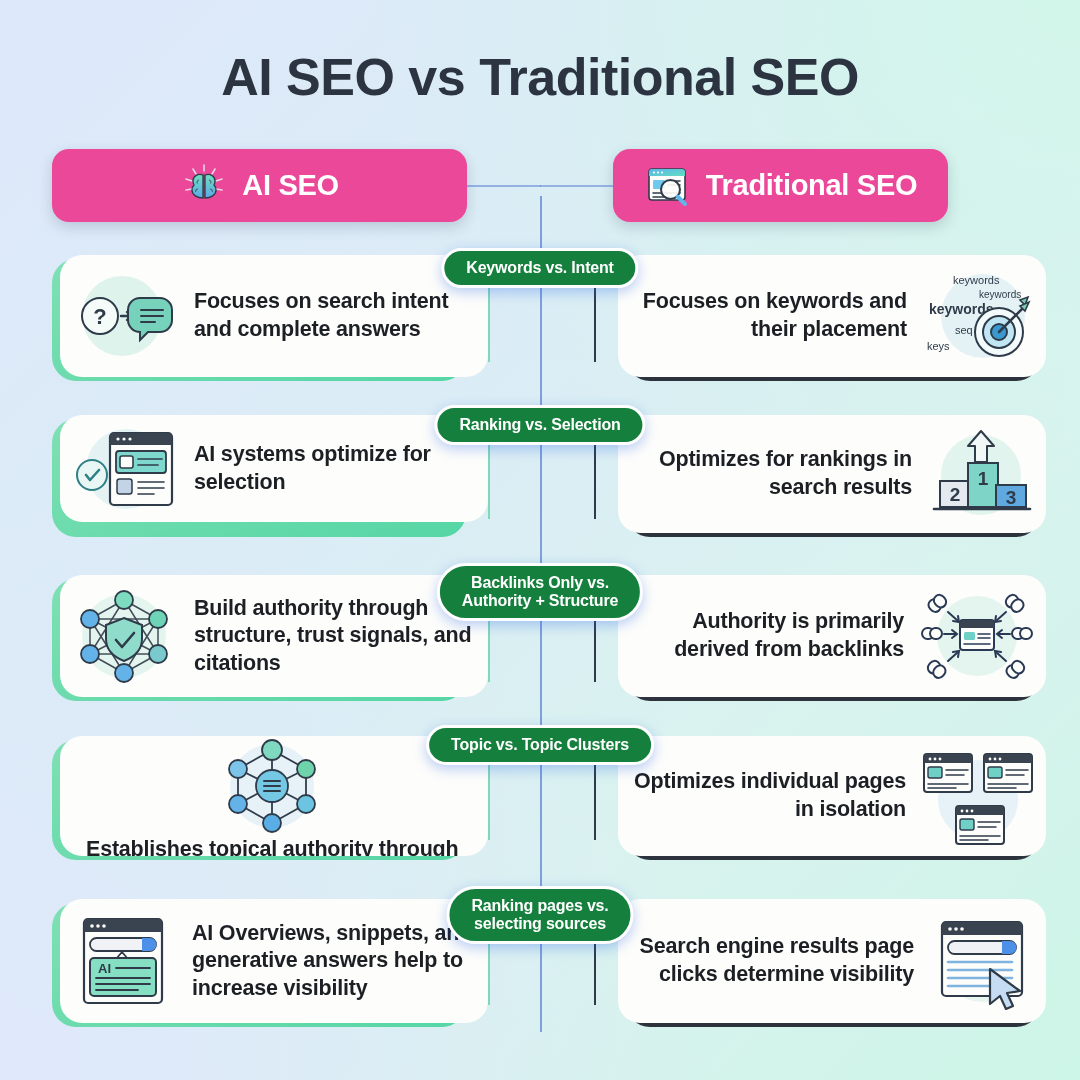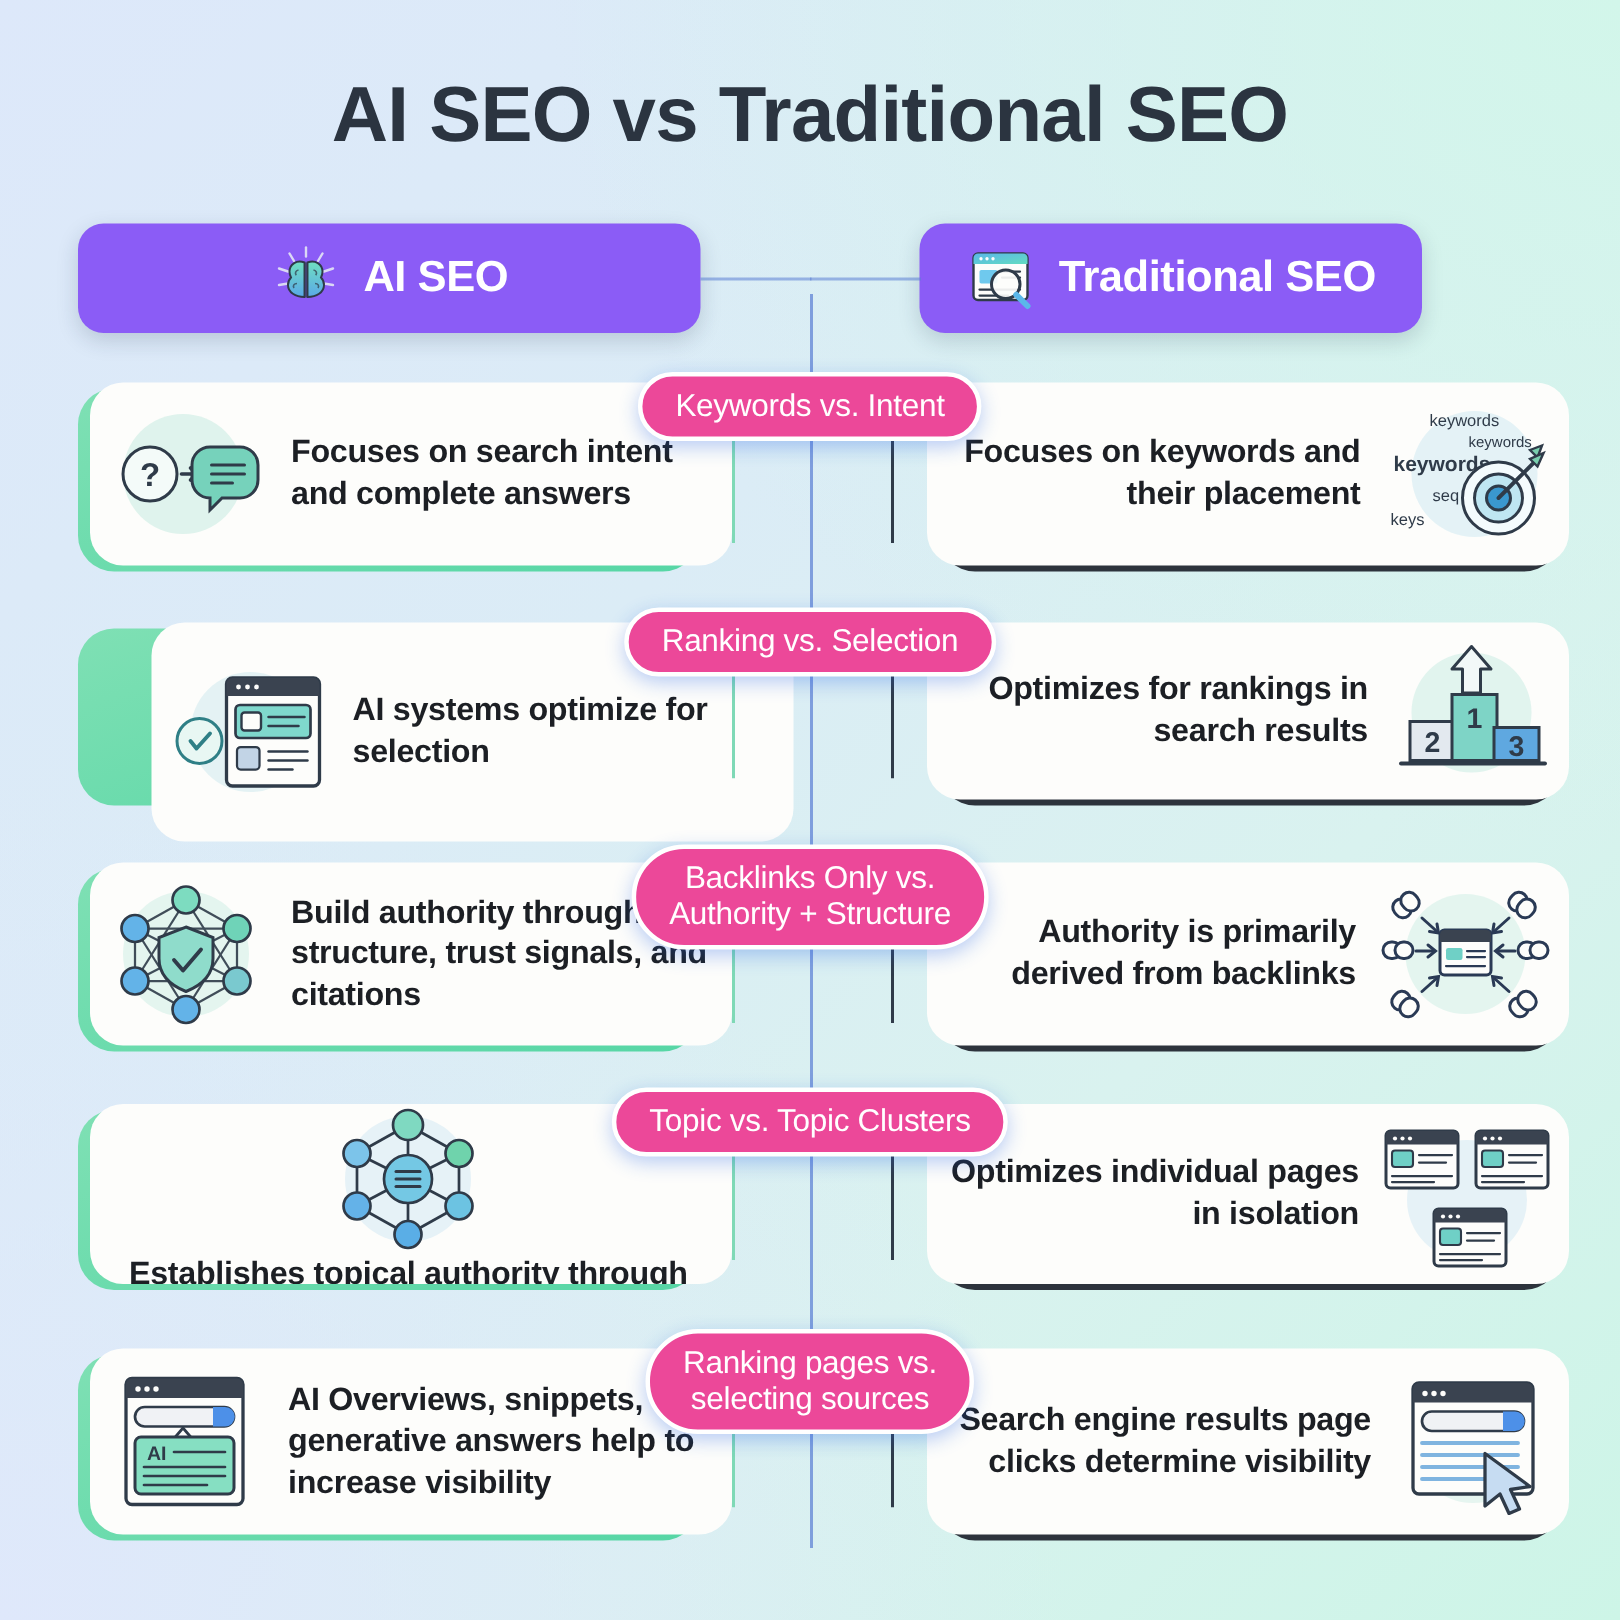--- a/index.html
+++ b/index.html
@@ -22,21 +22,21 @@
 
   
   .spine{
     position:absolute;left:540px;top:196px;width:2px;height:836px;
     background:#5b7fd4;opacity:.72;
   }
 
   
   .hdr{
     position:absolute;height:73px;border-radius:17px;
-    background:#8b5cf6;display:flex;align-items:center;justify-content:center;
+    background:#ec4899;display:flex;align-items:center;justify-content:center;
     gap:14px;box-shadow:0 5px 14px rgba(30,45,70,.18);
   }
   .hdr.left{left:52px;top:149px;width:415px;}
   .hdr.right{left:613px;top:149px;width:335px;}
   .hdr-label{color:#fff;font-size:29px;font-weight:bold;letter-spacing:-.3px;}
   .hdr-icon{width:48px;height:48px;flex:0 0 48px;display:block;}
 
   
   .hdr-conn{position:absolute;height:2px;background:#5b7fd4;opacity:.55;}
 
@@ -60,23 +60,23 @@
   .card-txt{
     font-size:21.5px;line-height:1.28;color:#1c1f24;font-weight:bold;
     letter-spacing:-.2px;
   }
   .card.left .card-txt{text-align:left;padding-left:16px;}
   .card.right .card-txt{text-align:right;padding-right:14px;flex:1;}
 
   
   .pill{
     position:absolute;left:50%;transform:translateX(-50%);
-    background:#ec4899;color:#fff;border-radius:999px;
+    background:#15803d;color:#fff;border-radius:999px;
     border:3px solid #fff;
-    font-size:21px;font-weight:normal;letter-spacing:-.2px;
+    font-size:16px;font-weight:bold;letter-spacing:-.2px;
     display:flex;align-items:center;justify-content:center;text-align:center;
     line-height:1.14;padding:8px 22px;
     box-shadow:0 4px 13px rgba(37,99,230,.32);
     z-index:6;white-space:pre-line;
   }
 
   
   .elbow{position:absolute;z-index:1;}
 </style>
 </head>
@@ -205,21 +205,21 @@
       <path d="M4 8 H42 a16 16 0 0116 16 V110" fill="none" stroke="#2f3b49" stroke-width="2"></path>
     </svg>
 
     <div class="pill" style="top:248px;">Keywords vs. Intent</div>
   </div>
 
   <div class="row">
     <div class="plate left" style="top:419px;width:414px;height:118px;"></div>
     <div class="plate right" style="top:419px;width:414px;height:118px;"></div>
 
-    <div class="card left" style="top:415px;width:404px;height:146px;margin-left:41px;">
+    <div class="card left" style="top:415px;width:404px;height:107px;">
       <span class="card-ico">
         <svg width="108" height="92" viewBox="0 0 108 92">
           <circle cx="56" cy="46" r="40" fill="#cfe9ee" opacity=".55"></circle>
           <circle cx="22" cy="52" r="15" fill="#e8f7f3" stroke="#2f7f86" stroke-width="2"></circle>
           <polyline points="16,52 20,57 29,47" fill="none" stroke="#2f7f86" stroke-width="2.6" stroke-linecap="round" stroke-linejoin="round"></polyline>
           <rect x="40" y="10" width="62" height="72" rx="4" fill="#fdfdfb" stroke="#2f3b49" stroke-width="2.2"></rect>
           <path d="M40 14a4 4 0 014-4h54a4 4 0 014 4v8H40z" fill="#3a4350"></path>
           <g fill="#fdfdfb">
               <circle cx="48" cy="16" r="1.6"></circle>
               <circle cx="54" cy="16" r="1.6"></circle>

